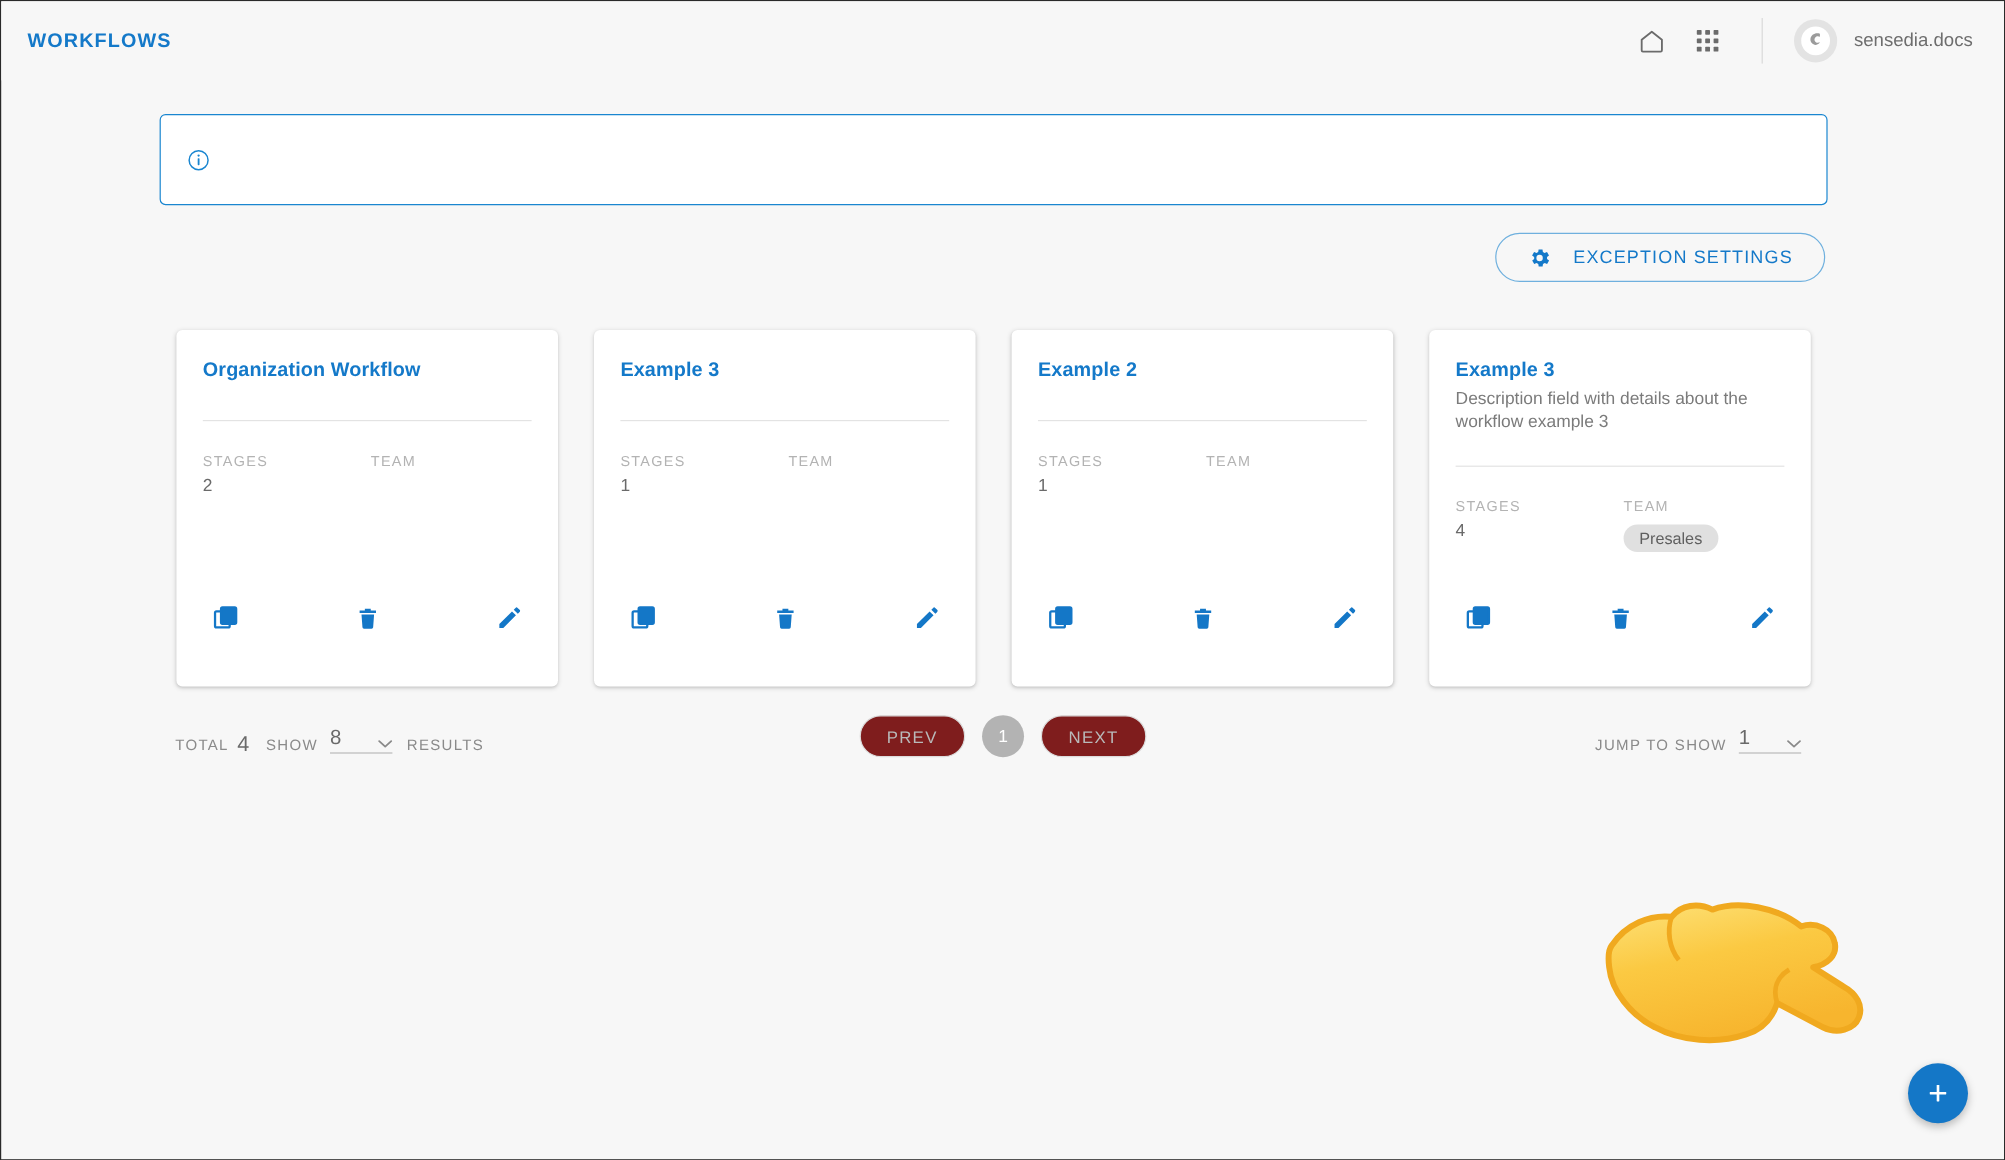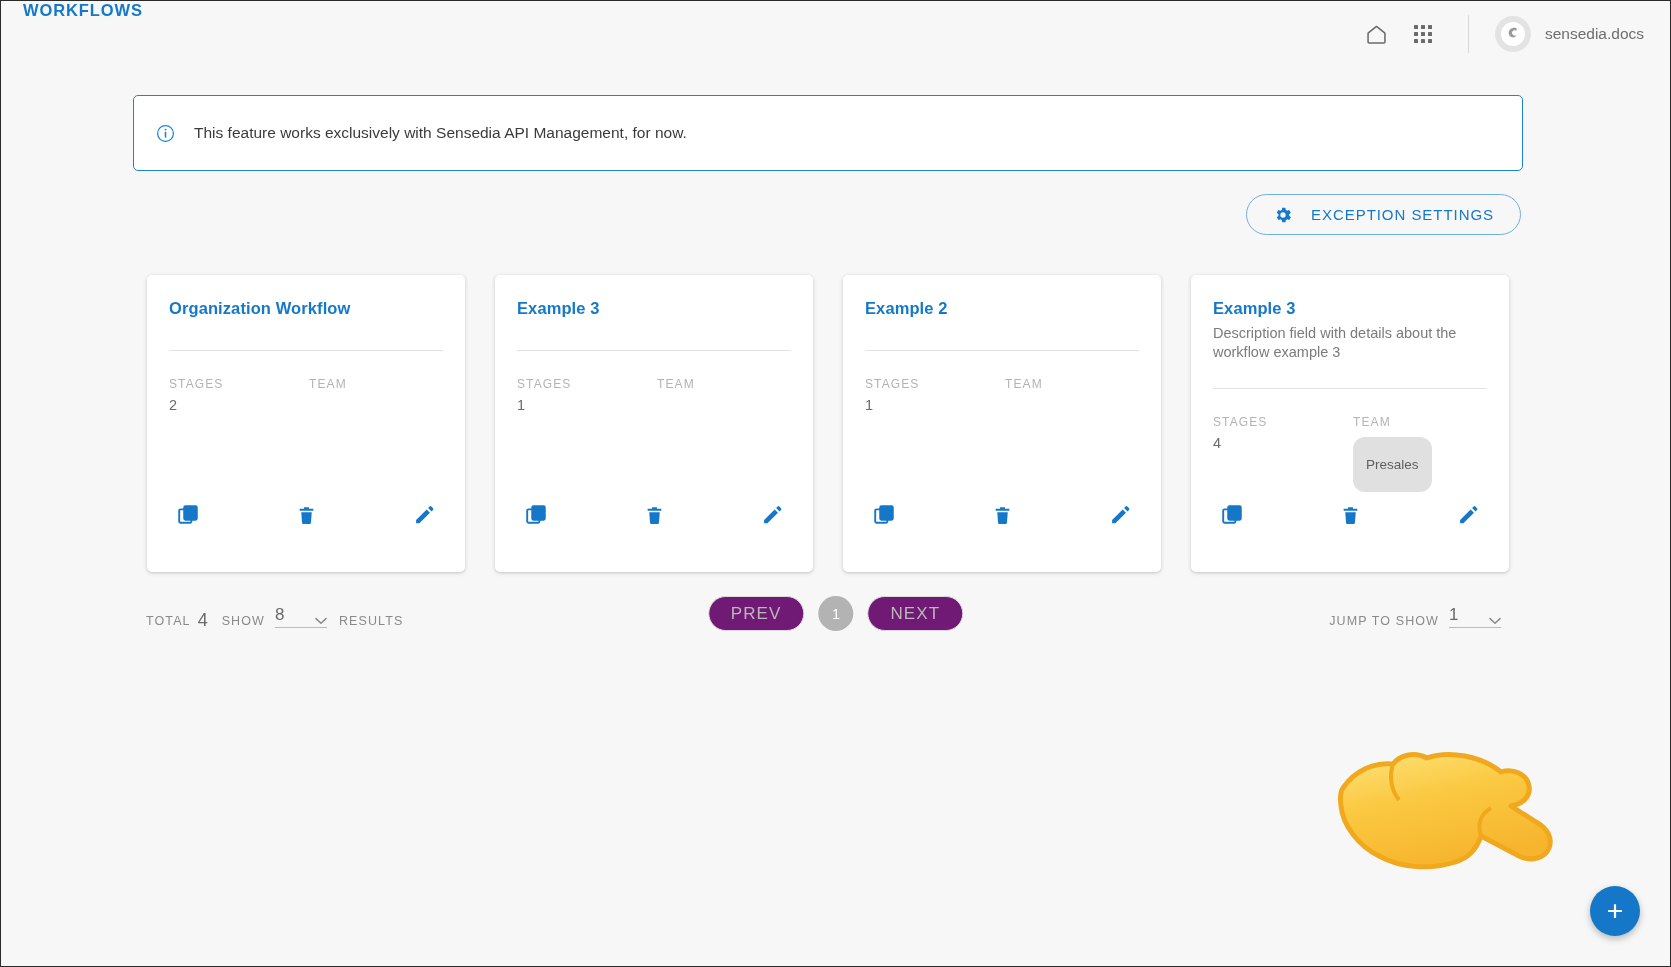--- a/index.html
+++ b/index.html
@@ -15,21 +15,21 @@
     background: #f7f7f7;
     border: 1px solid #2a2a2a;
     overflow: hidden;
   }
 
   
   .header {
     position: absolute; top: 0; left: 0;
     width: 100%; height: 66px;
     background: #f7f7f7;
-    display: flex; align-items: flex-start;
+    display: flex; align-items: center;
   }
   .brand-title {
     margin-left: 22px;
     color: #1479c9;
     font-size: 16.5px;
     font-weight: bold;
     letter-spacing: 0.9px;
   }
   .header-right {
     margin-left: auto;
@@ -154,21 +154,21 @@
     color: #6a6a6a;
     font-size: 14.5px;
     margin-top: 6px;
     min-height: 20px;
   }
   .team-chip {
     display: inline-block;
     background: #e0e0e0;
     color: #5f5f5f;
     border-radius: 12px;
-    padding: 20px 13px;
+    padding: 4px 13px;
     font-size: 13.5px;
     margin-top: 2px;
   }
   .card-actions {
     margin-top: auto;
     margin-bottom: 44px;
     display: flex;
     justify-content: space-between;
     padding: 0 6px;
   }
@@ -208,23 +208,23 @@
     left: 50%; transform: translateX(-50%);
     top: 0;
     display: flex; align-items: center; gap: 14px;
   }
   .pg-btn {
     height: 35px;
     min-width: 80px;
     padding: 0 22px;
     border-radius: 18px;
     border: 1px solid #dcdcdc;
-    background: #701a75;
+    background: #7f1d1d;
     color: #b9b9b9;
-    font-size: 17px;
+    font-size: 14px;
     letter-spacing: 1.1px;
     display: flex; align-items: center; justify-content: center;
     cursor: pointer;
   }
   .pg-current {
     width: 35px; height: 35px;
     border-radius: 50%;
     background: #b3b3b3;
     color: #ffffff;
     font-size: 14.5px;
@@ -302,21 +302,20 @@
   </div>
 
   <div class="banner">
     <span class="banner-icon">
       <svg width="19" height="19" viewBox="0 0 20 20">
         <circle cx="10" cy="10" r="8.3" fill="none" stroke="#1a86d0" stroke-width="1.3"></circle>
         <circle cx="10" cy="5.9" r="1" fill="#1a86d0"></circle>
         <rect x="9.2" y="8.2" width="1.6" height="6.2" rx="0.6" fill="#1a86d0"></rect>
       </svg>
     </span>
-    <span class="banner-text">This feature works exclusively with Sensedia API Management, for now.</span>
   </div>
 
   <div class="exception-btn">
     <span class="gear">
       <svg width="20" height="20" viewBox="0 0 24 24" fill="#1479c9">
         <path d="M19.4 13a7.8 7.8 0 0 0 0-2l2-1.6-2-3.4-2.4 1a7.6 7.6 0 0 0-1.7-1l-.4-2.6H11l-.4 2.6c-.6.2-1.2.6-1.7 1l-2.4-1-2 3.4L6.6 11a7.8 7.8 0 0 0 0 2l-2 1.6 2 3.4 2.4-1c.5.4 1.1.8 1.7 1l.4 2.6h3.9l.4-2.6c.6-.2 1.2-.6 1.7-1l2.4 1 2-3.4zM12 15.2A3.2 3.2 0 1 1 12 8.8a3.2 3.2 0 0 1 0 6.4z"></path>
       </svg>
     </span>
     <span class="label">EXCEPTION SETTINGS</span>
   </div>

